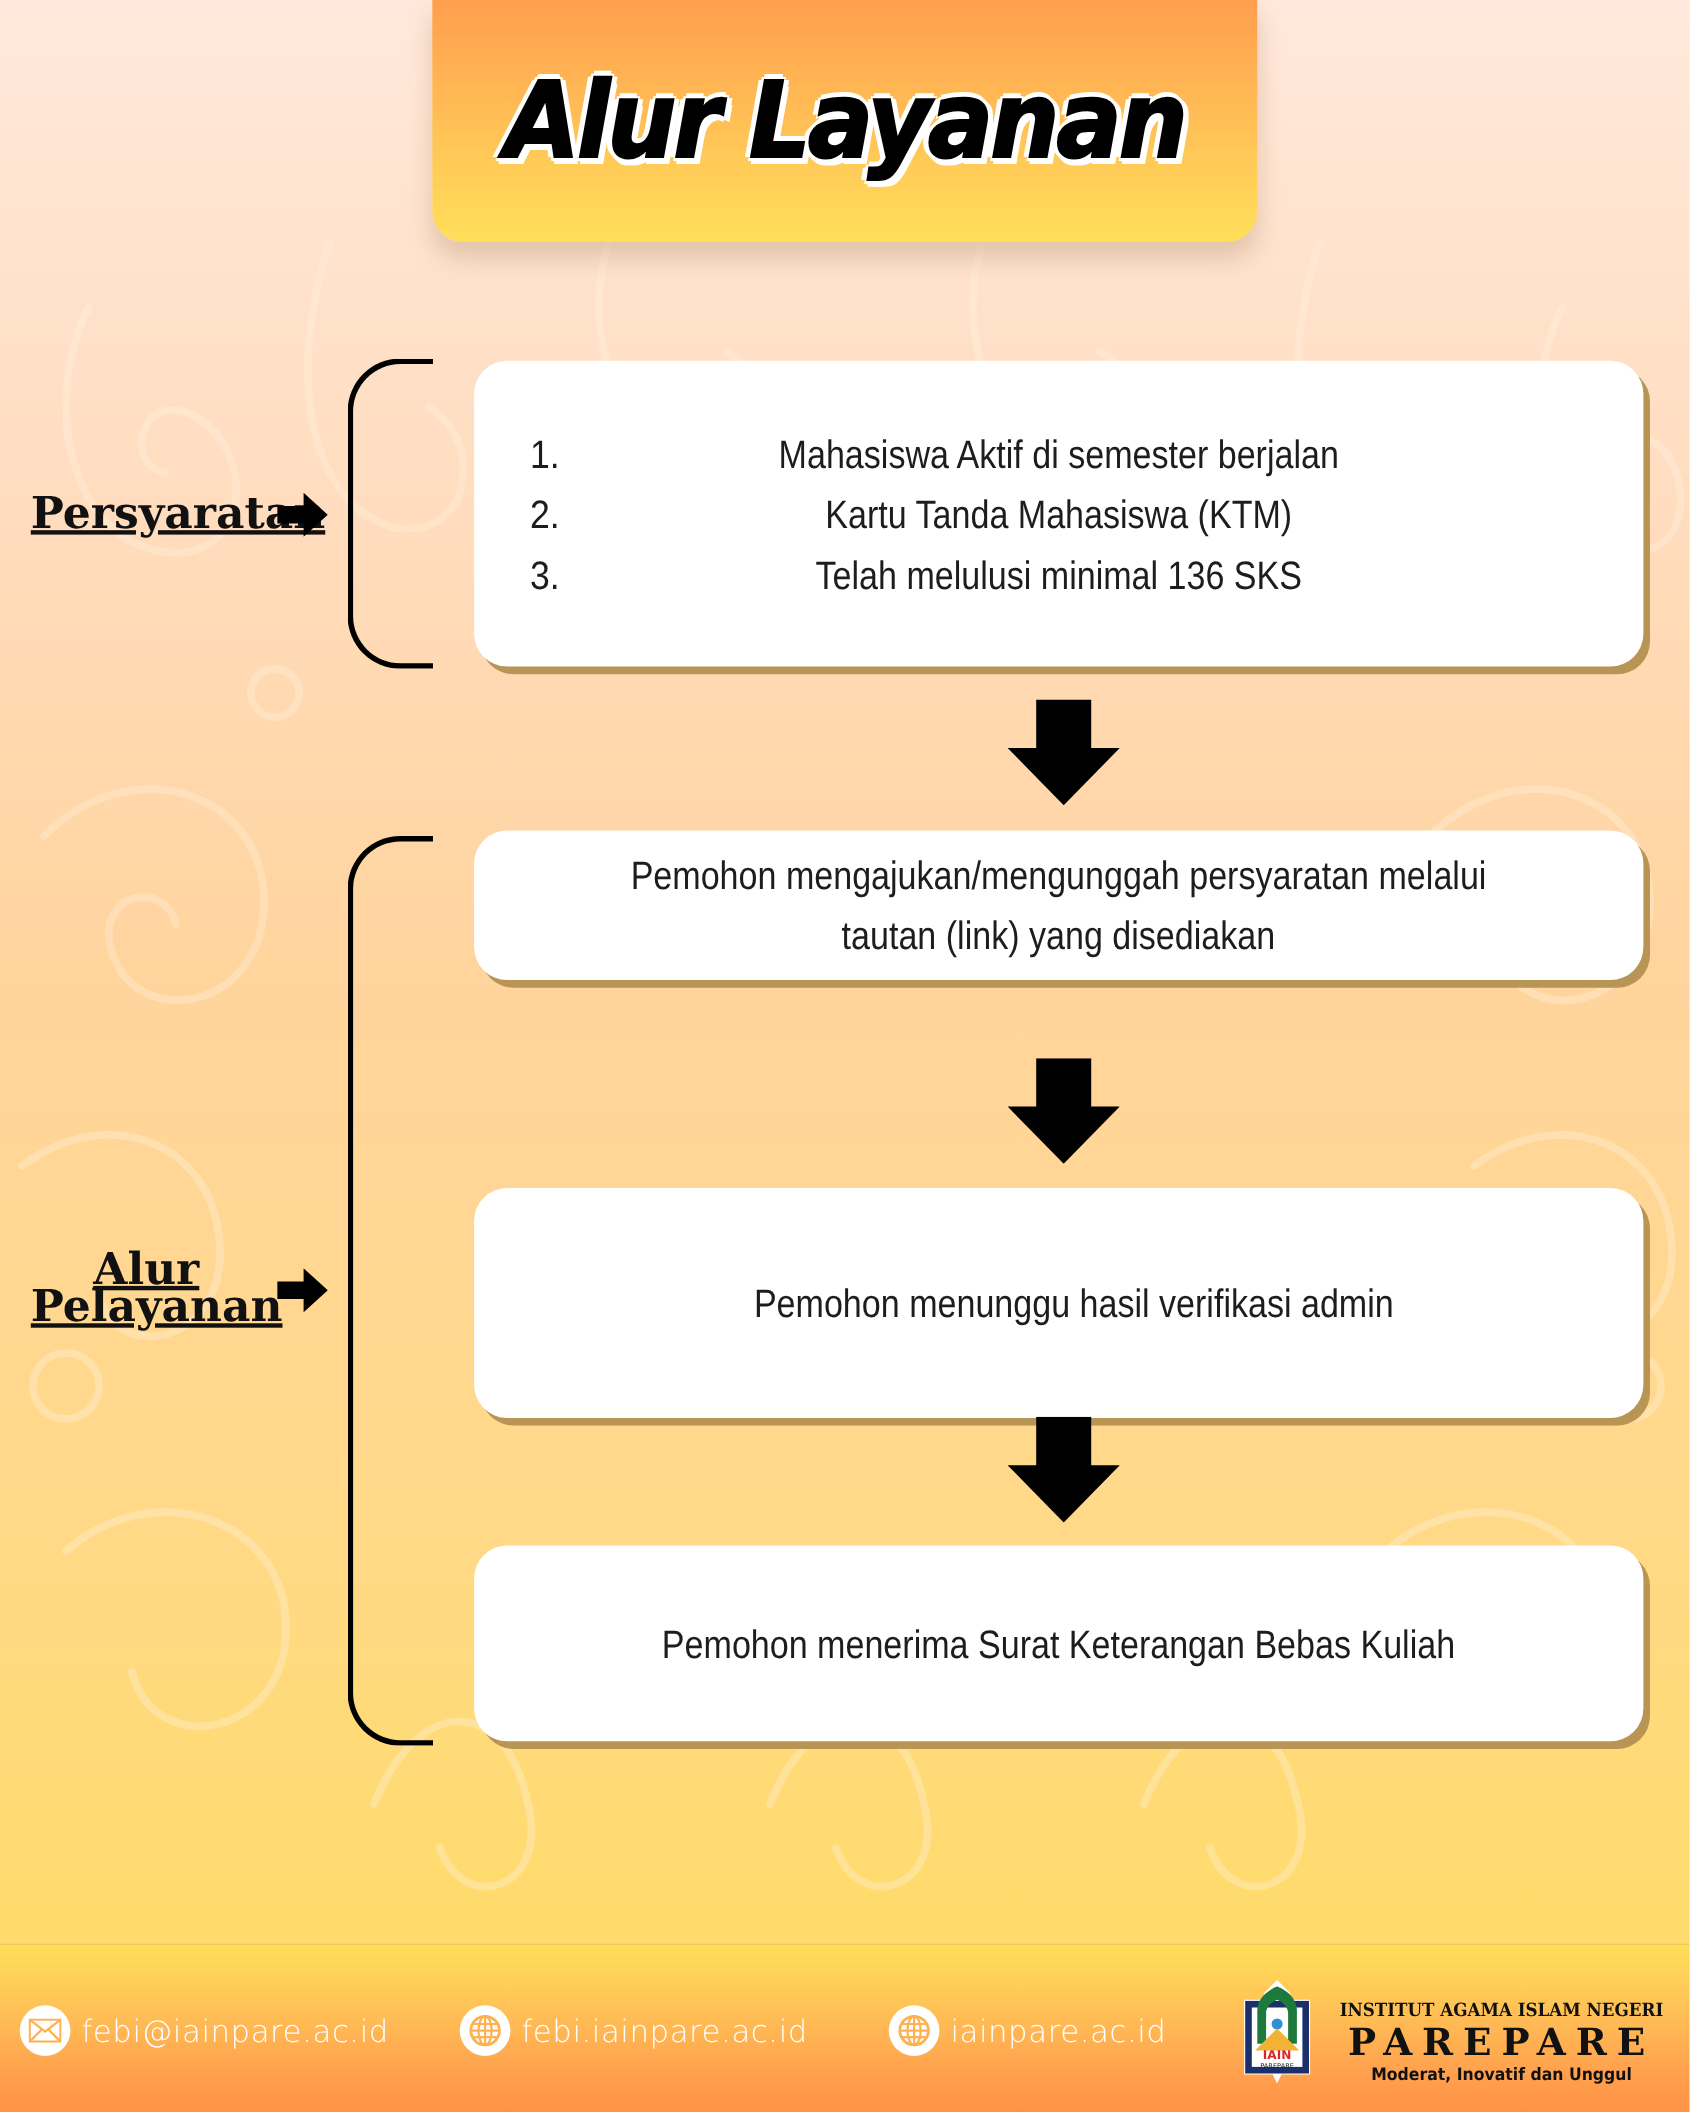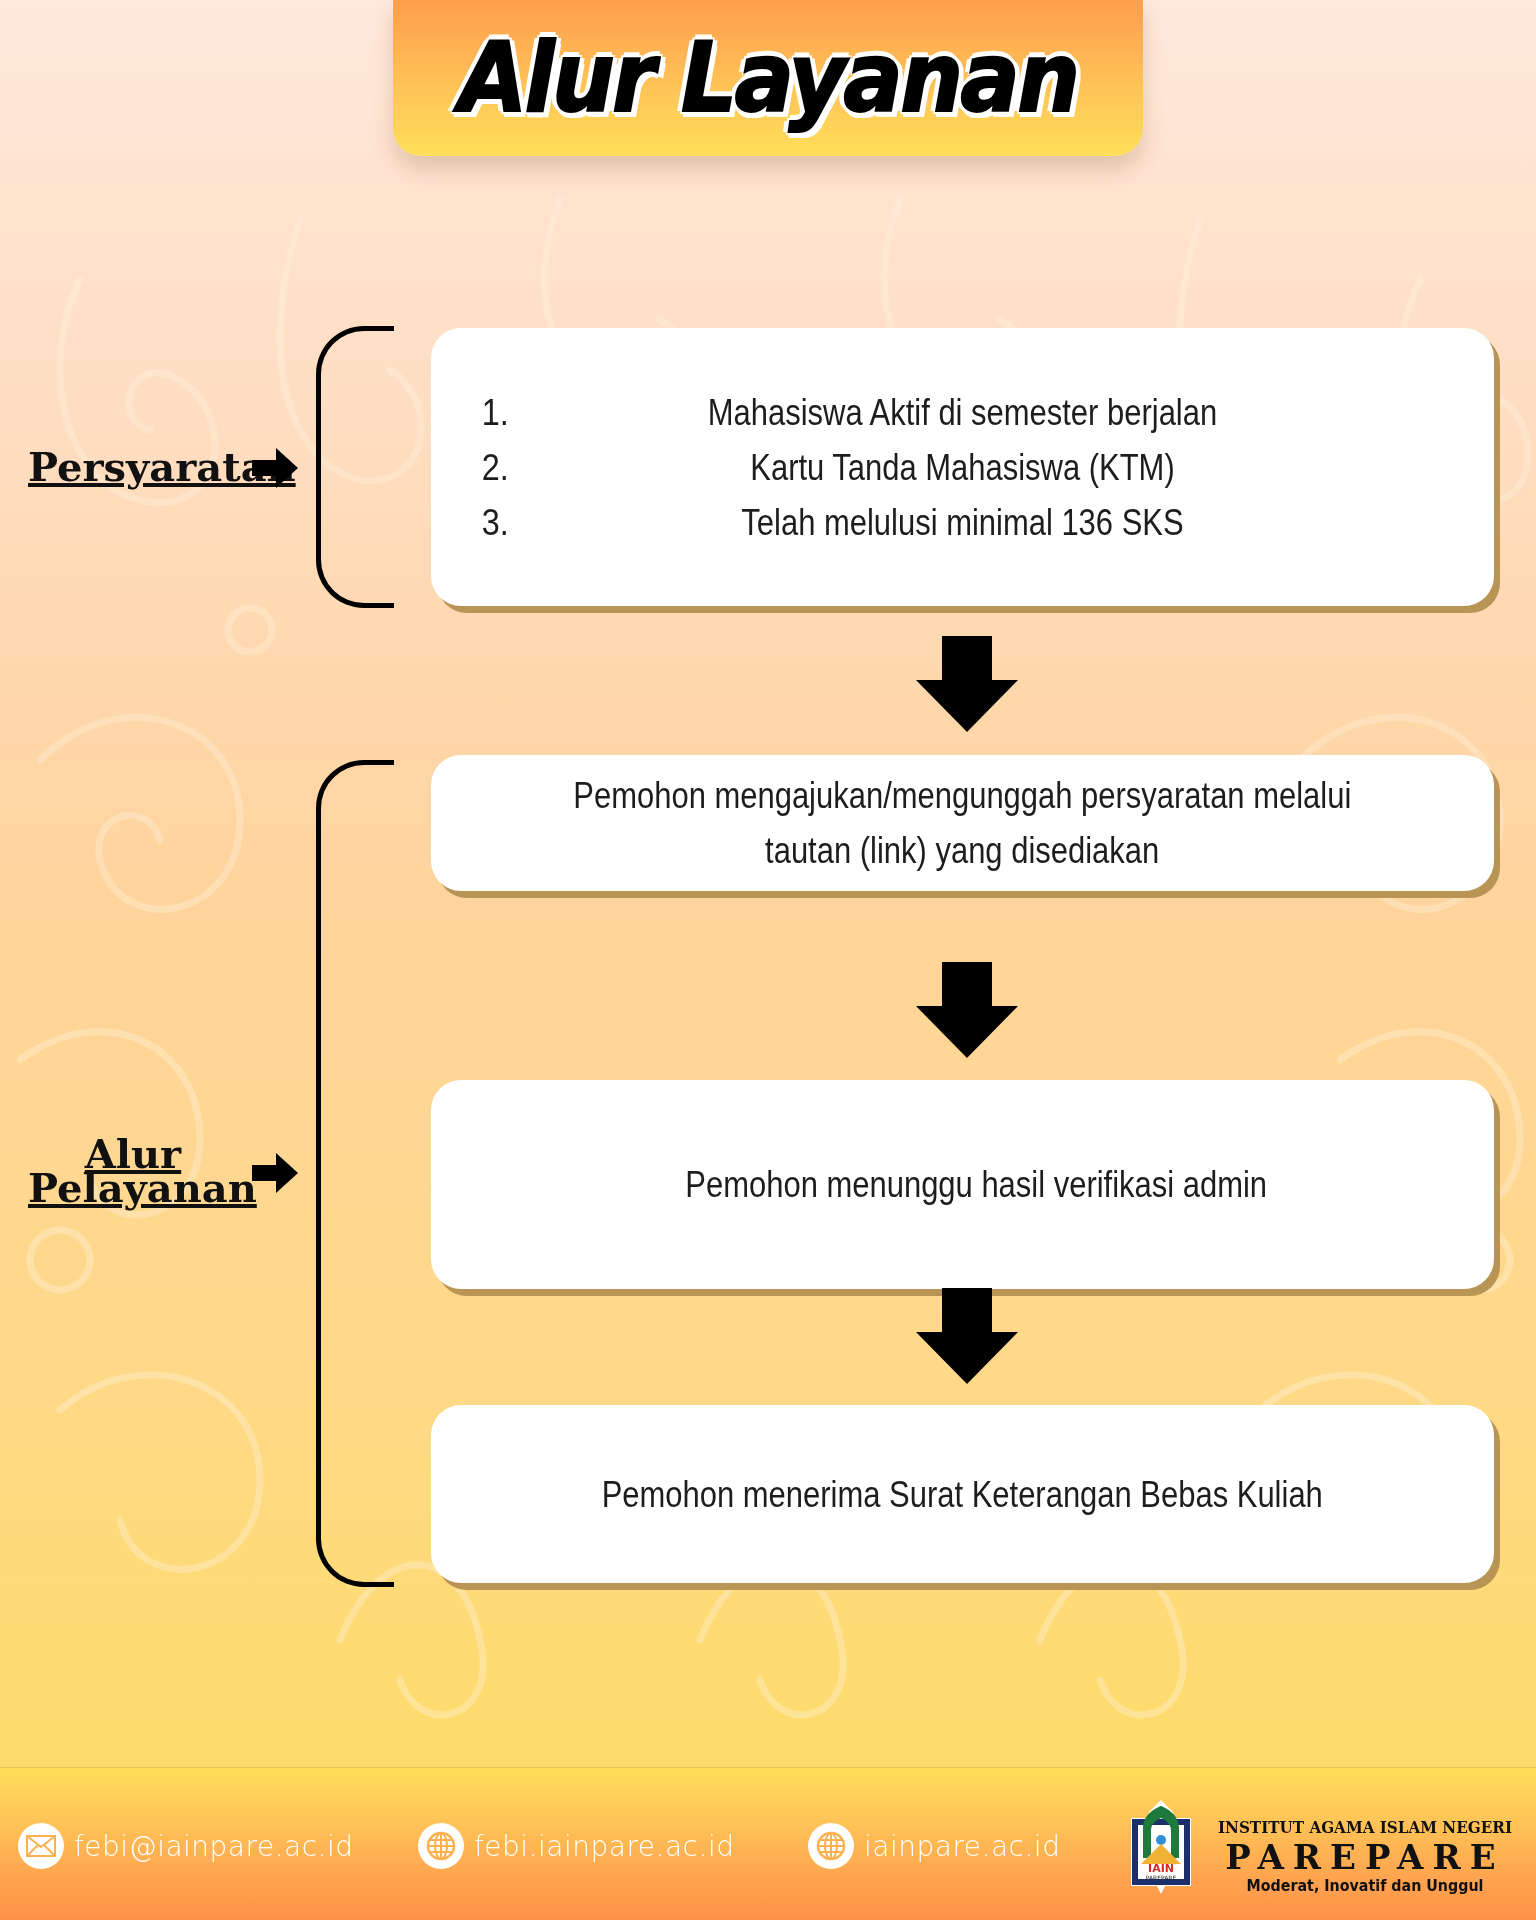--- a/index.html
+++ b/index.html
@@ -8,21 +8,21 @@
       position: relative;
       font-family: "Liberation Sans", sans-serif;
       background: linear-gradient(180deg, #ffe9dc 0%, #ffdcbd 25%, #ffd49e 45%, #ffd98a 70%, #ffdb6e 90%, #ffda6a 100%);
     }
     
     .pattern { position: absolute; left: 0; top: 160px; width: 1536px; height: 1610px; opacity: 0.35; pointer-events: none; }
     .pattern path, .pattern circle { fill: none; stroke: #fff3df; stroke-width: 7; stroke-linecap: round; }
 
     
     .title-box {
-      position: absolute; left: 393px; top: 0; width: 750px; height: 156px;
+      position: absolute; left: 393px; top: 0; width: 750px; height: 220px;
       border-radius: 0 0 28px 28px;
       background: linear-gradient(180deg, #ff9e4e 0%, #ffc657 60%, #ffdf5a 100%);
       box-shadow: 0 14px 22px rgba(150, 110, 80, 0.28);
       display: flex; align-items: center; justify-content: center;
     }
     .title-text {
       font-family: "DejaVu Sans", sans-serif; font-weight: 900; font-size: 96px;
       font-style: italic; letter-spacing: -3px; color: #000;
       -webkit-text-stroke: 2px #000;
       text-shadow: 0 0 0 #fff, 4px 0 0 #fff, -4px 0 0 #fff, 0 4px 0 #fff, 0 -4px 0 #fff,

